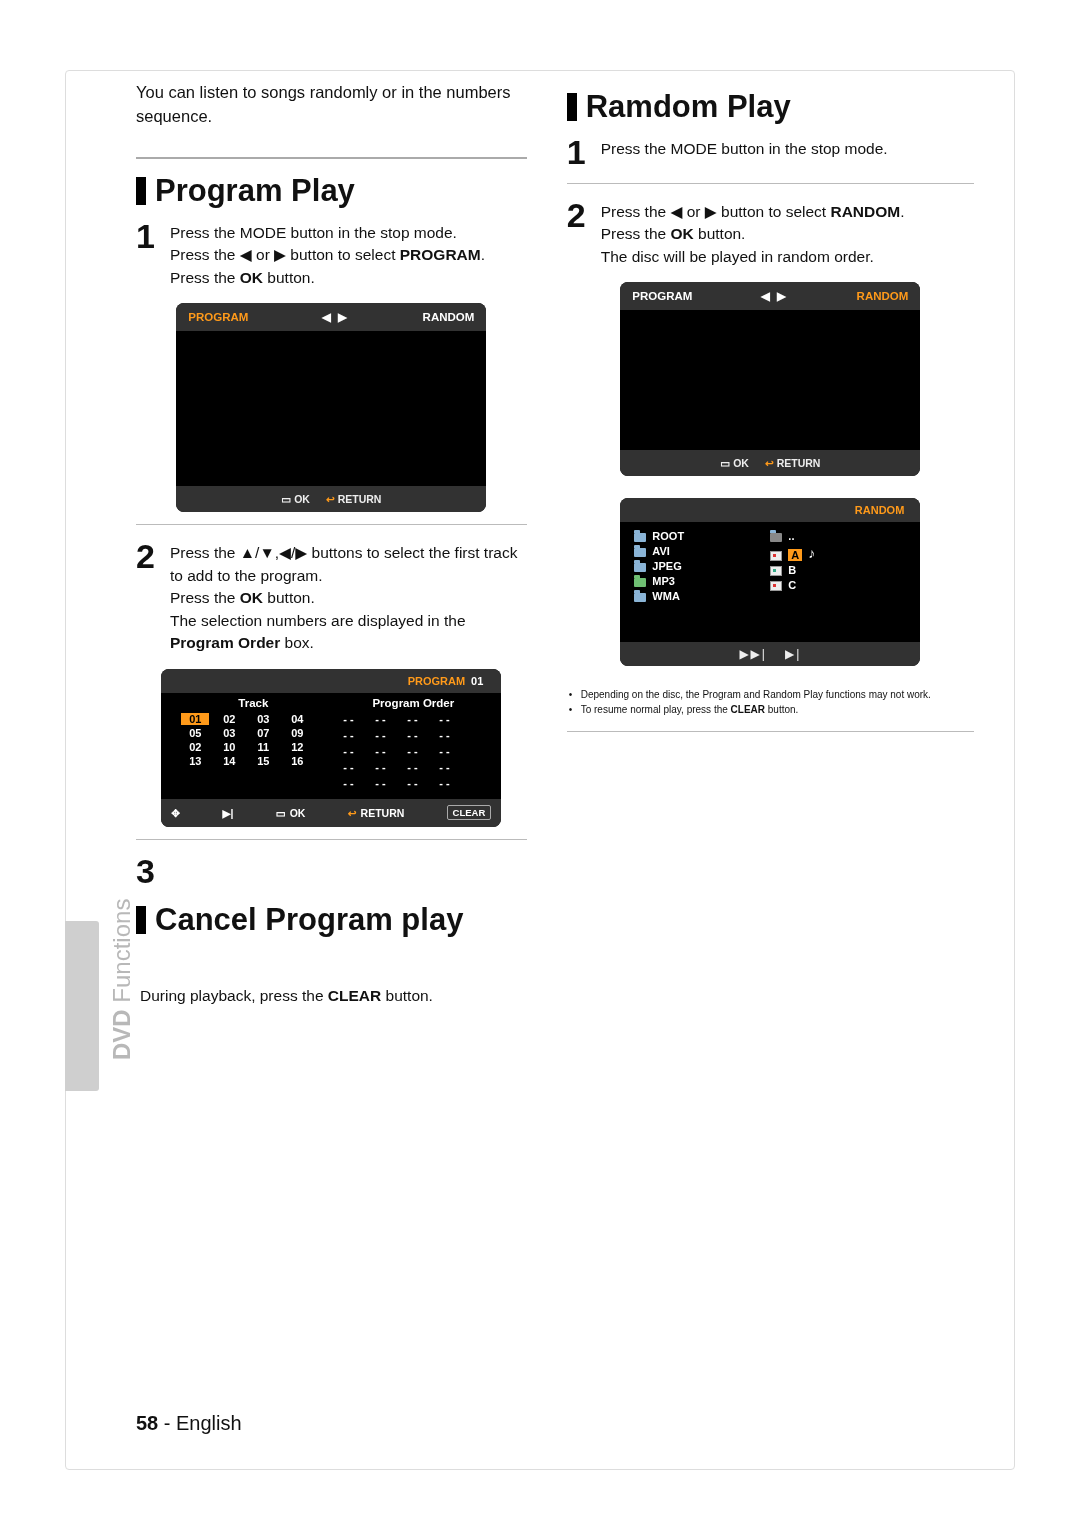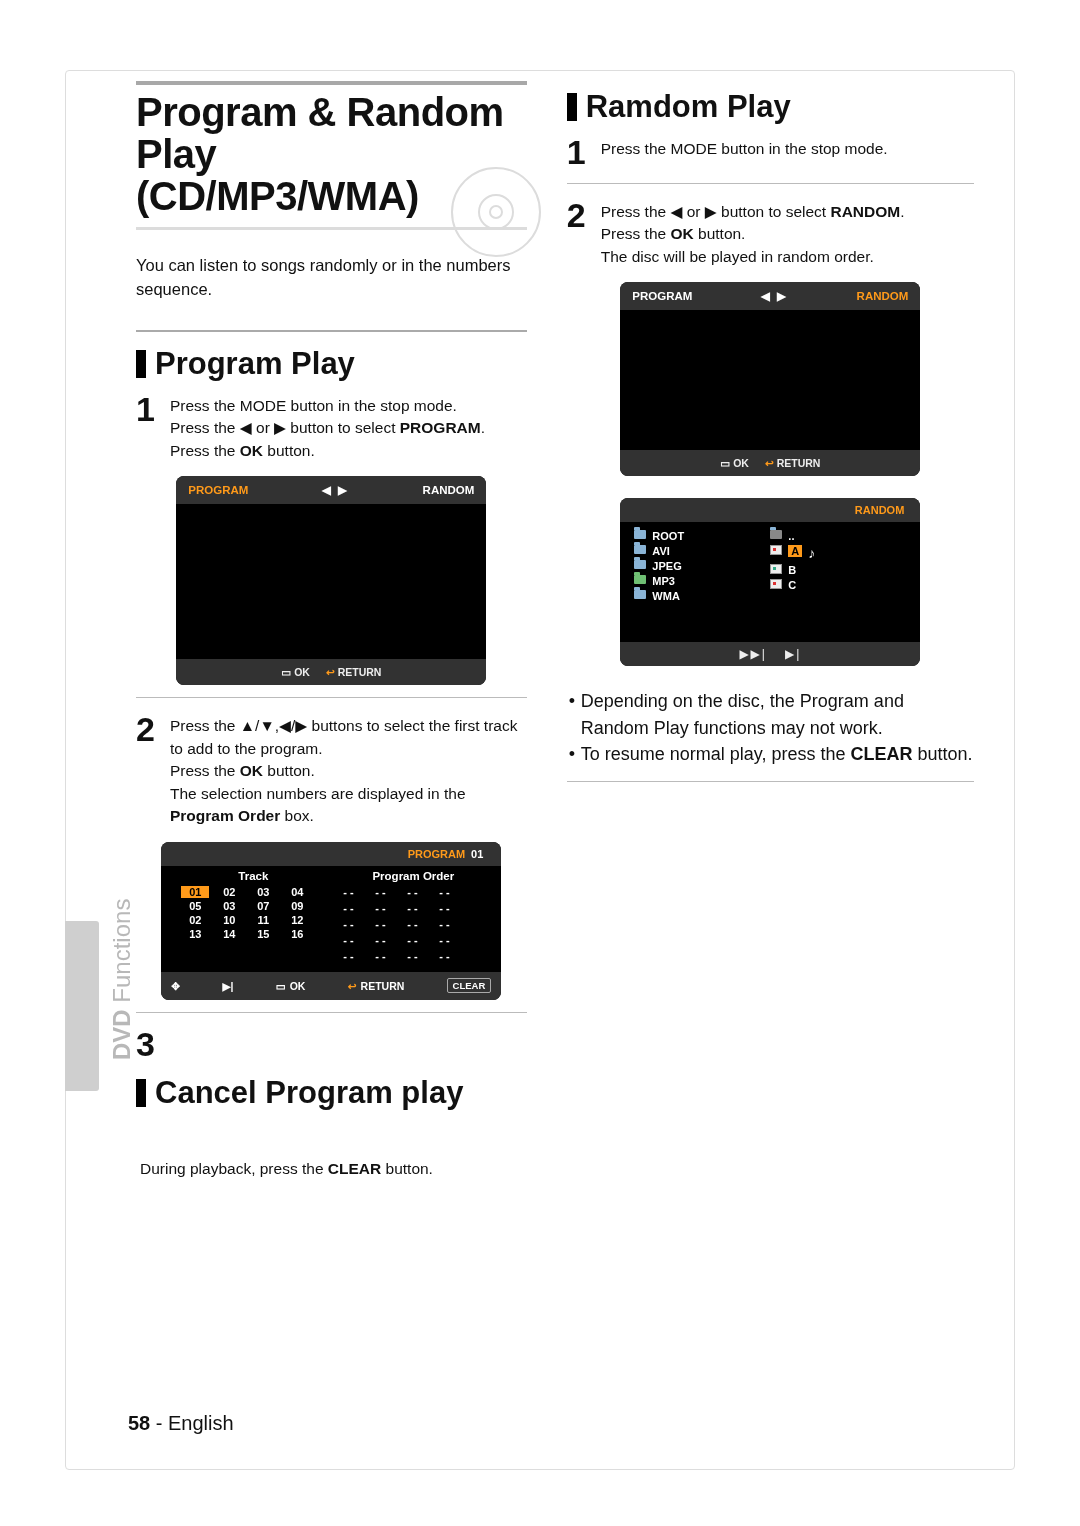--- a/index.html
+++ b/index.html
@@ -123,33 +123,33 @@
   .osd-prog .pfoot .clr { border:1px solid #aaa; padding:1px 5px; font-size:9.5px; border-radius:2px; }
 
   .osd-r1 { width: 300px; }
   .osd-r1 .osd-body { height: 140px; }
 
   .osd-files { width:300px; border-radius:8px; }
   .osd-files .fh { background:#323232; border-top-left-radius:8px; border-top-right-radius:8px; height:24px; display:flex; justify-content:flex-end; align-items:center; padding:0 16px; font-size:11px; font-weight:700; }
   .osd-files .fh .hi { color:#ff9a1a; }
   .osd-files .fb { display:flex; padding:8px 14px 20px 14px; height:120px; }
   .osd-files .fcol { flex:1; font-size:11px; font-weight:700; display:flex; flex-direction:column; gap:3px; }
-  .osd-files .frow { display:flex; align-items:flex-start; gap:6px; }
+  .osd-files .frow { display:flex; align-items:flex-end; gap:6px; }
   .folder { width:12px; height:9px; background:#8ab4d6; border-radius:1px; display:inline-block; position:relative; }
   .folder::before { content:""; position:absolute; top:-3px; left:0; width:6px; height:3px; background:#8ab4d6; border-radius:1px 1px 0 0; }
   .folder.green { background:#6fbf73; } .folder.green::before { background:#6fbf73; }
   .fileico { width:12px; height:10px; background:#eee; border:1px solid #999; display:inline-block; position:relative; }
   .fileico.red::after { content:""; position:absolute; top:2px; left:2px; width:3px; height:3px; background:#d33; }
   .fileico.gr::after { content:""; position:absolute; top:2px; left:2px; width:3px; height:3px; background:#3a8; }
   .sel-file { background:#ff9a1a; color:#000; padding:0 3px; }
   .note { font-size:14px; }
   .osd-files .ff { background:#323232; border-bottom-left-radius:8px; border-bottom-right-radius:8px; height:24px; display:flex; align-items:center; justify-content:center; gap:18px; font-size:12px; letter-spacing:2px; color:#eee; }
 
   ul.bullets { list-style:none; padding-left:2px; margin:6px 0 14px 0; }
-  ul.bullets li { font-size:18px; line-height:1.45; padding-left:12px; position:relative; }
+  ul.bullets li { font-size:10px; line-height:1.45; padding-left:12px; position:relative; }
   ul.bullets li::before { content:"•"; position:absolute; left:0; top:0; }
 
   .side-tab {
     position:absolute;
     left: -1px;
     top: 850px;
     width: 34px;
     height: 170px;
     background:#cfcfcf;
     border-radius: 0 3px 3px 0;
@@ -160,50 +160,39 @@
     top: 989px;
     transform: rotate(-90deg);
     transform-origin: left top;
     font-size: 24px;
     color:#b8b8b8;
     font-weight:400;
     white-space:nowrap;
   }
   .side-section b { font-weight:700; }
 
-  .page-footer { position:absolute; left:62px; bottom:34px; font-size:20px; }
+  .page-footer { position:absolute; left:70px; bottom:34px; font-size:20px; }
   .page-footer b { font-weight:700; }
 
   .tri { display:inline-block; }
 </style>
 </head>
 <body>
 
 <div class="page-box">
 
   <div class="side-tab"></div>
   <div class="side-section">
     <b>DVD</b> <span>Functions</span>
   </div>
 
   <div class="two-col">
 
     <div class="col-left">
 
-      <div class="title-box">
-        <h1>
-          <span>Program &amp; Random Play</span><br>
-          <span>(CD/MP3/WMA)</span>
-        </h1>
-        <div class="disc-graphic">
-          <span class="ring" style="width:90px;height:90px;right:-10px;bottom:-20px;"></span>
-          <span class="ring" style="width:36px;height:36px;right:17px;bottom:7px;"></span>
-          <span class="ring" style="width:14px;height:14px;right:28px;bottom:18px;"></span>
-        </div>
-      </div>
 
       <p class="intro">You can listen to songs randomly or in the numbers sequence.</p>
       <hr class="heavy">
 
       <div class="sec-head">
         <h2>Program Play</h2>
       </div>
 
       <div class="step">
         <div class="step-num">1</div>

